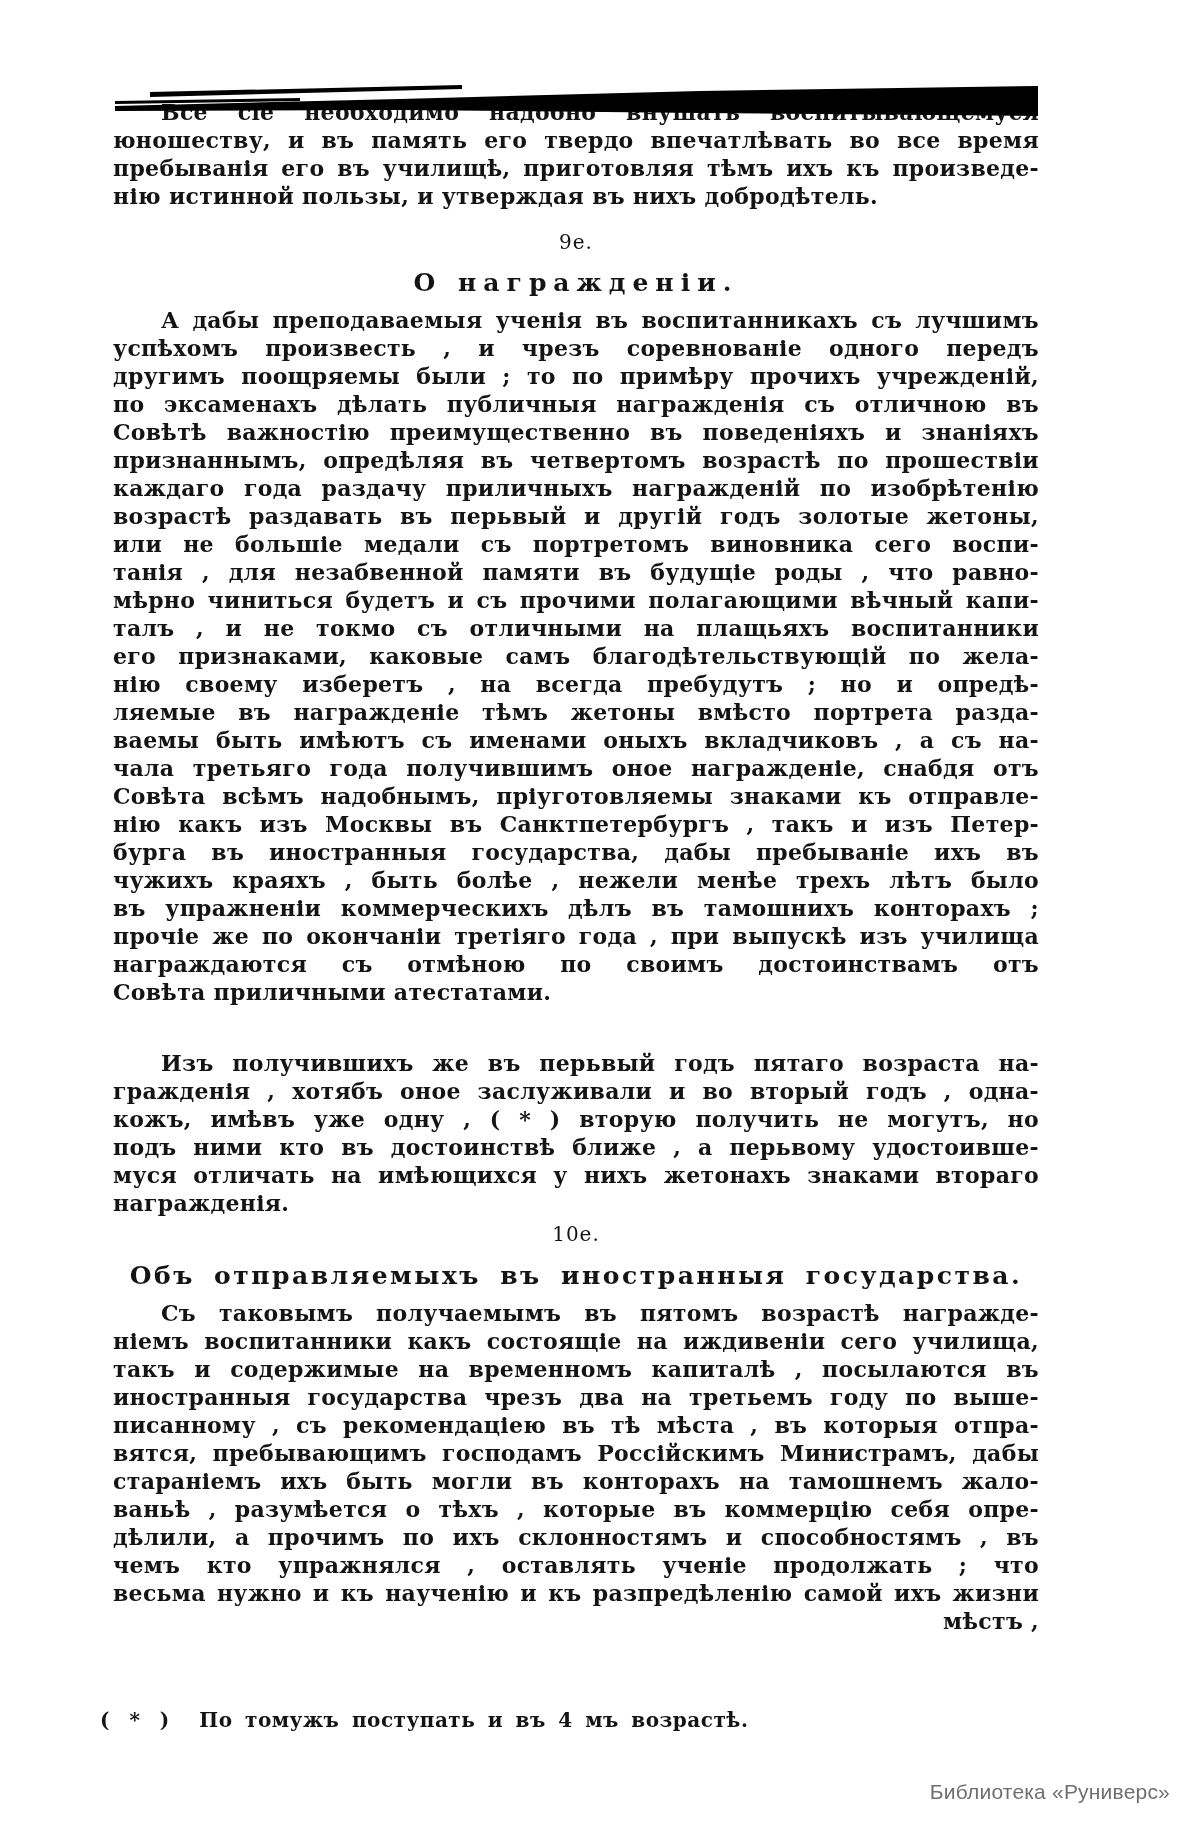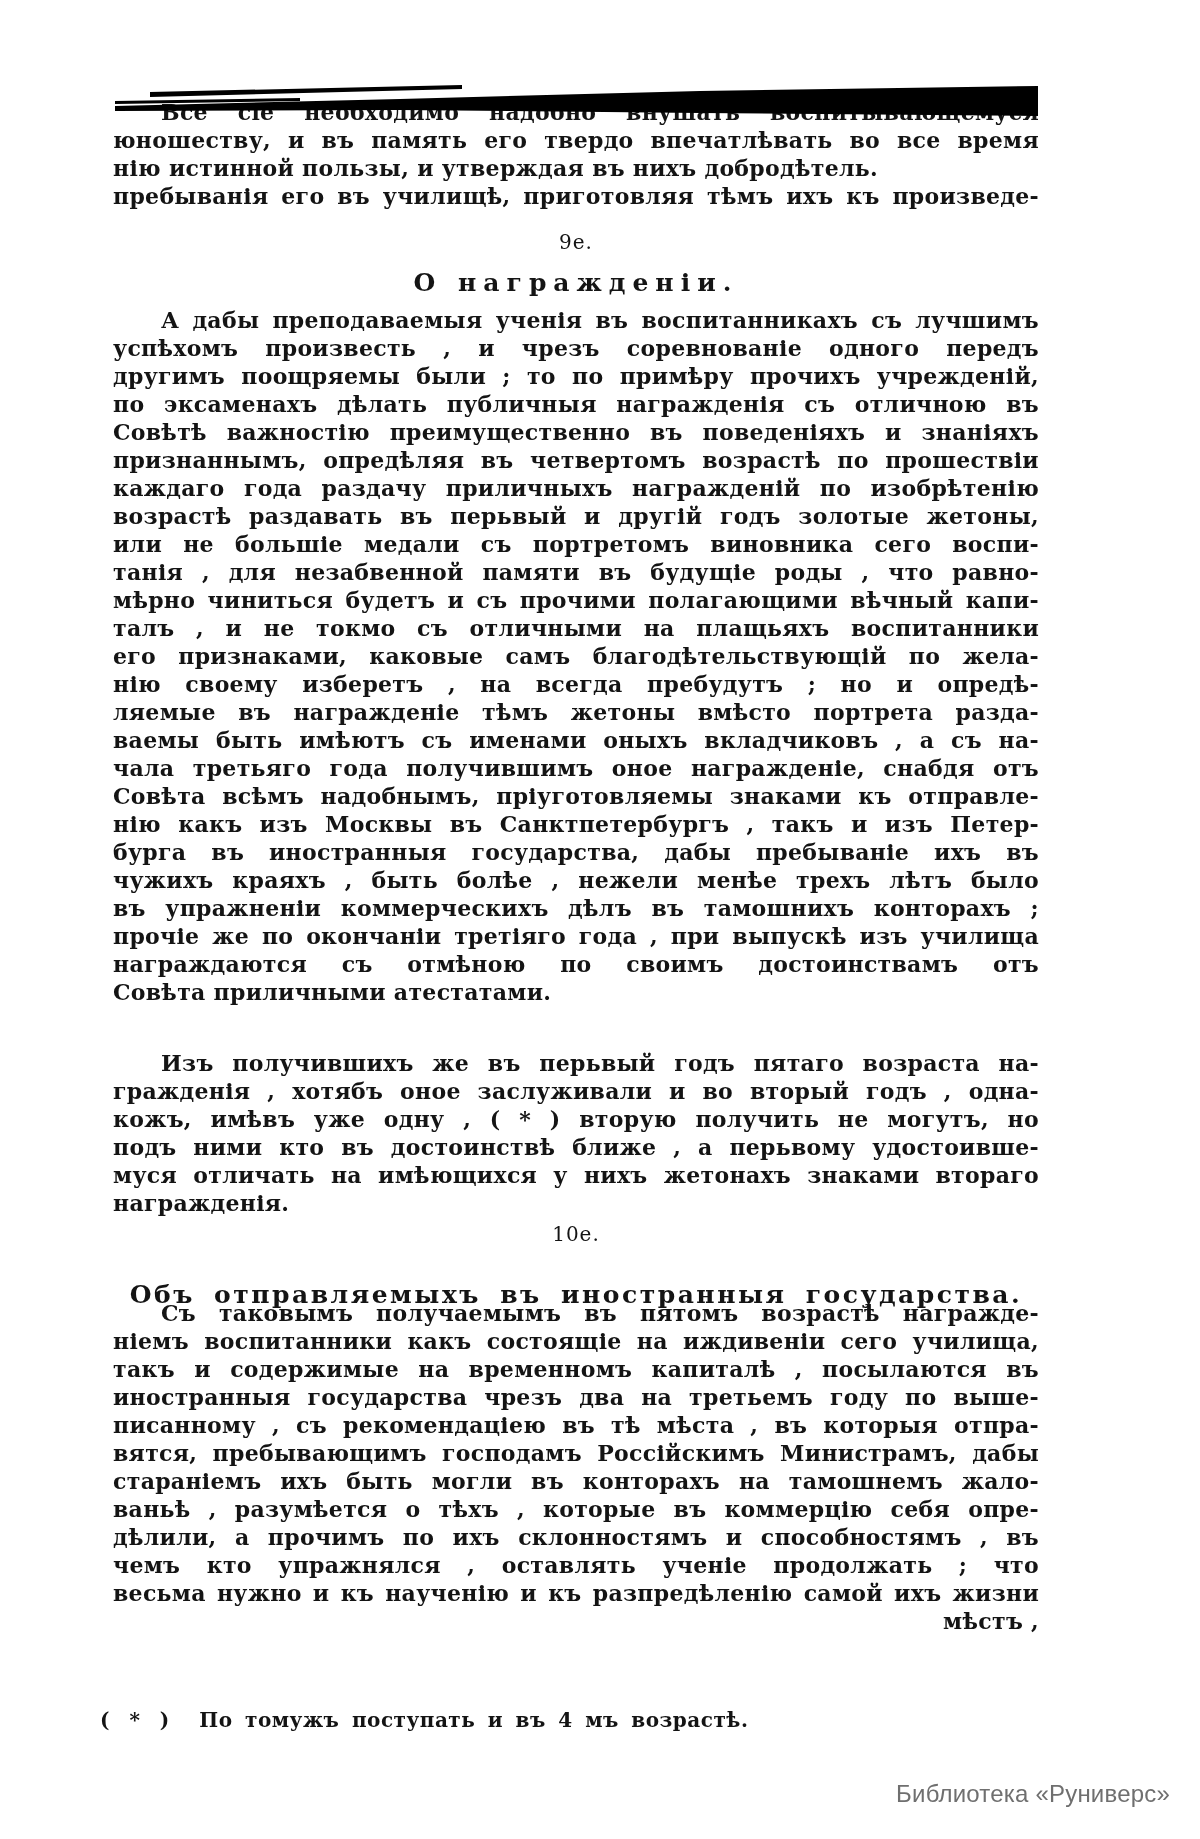--- a/index.html
+++ b/index.html
@@ -28,32 +28,32 @@
   .sp-wide{letter-spacing:7px;}
   .sp-narrow{letter-spacing:2.5px;word-spacing:8px;}
   .footnote{
     position:absolute;left:100px;width:800px;
     font-size:20px;font-weight:bold;letter-spacing:0.5px;word-spacing:5px;
   }
   .footnote .marker{margin-right:26px;letter-spacing:4px;}
   .watermark{
     position:absolute;right:30px;top:1780px;
     font-family:"Liberation Sans","DejaVu Sans",sans-serif;
-    font-size:24px;color:#6f6f6f;font-weight:normal;letter-spacing:0.2px;
+    font-size:21px;color:#6f6f6f;font-weight:normal;letter-spacing:0.2px;
   }
   .artifact{position:absolute;left:0;top:0;pointer-events:none;}
 </style>
 </head>
 <body>
 
 <div class="textblock" style="top:98px;">
     <div class="line indent just">Все сіе необходимо надобно внушать воспитывающемуся</div>
     <div class="line just">юношеству, и въ память его твердо впечатлѣвать во все время</div>
+    <div class="line just">пребыванія его въ училищѣ, приготовляя тѣмъ ихъ къ произведе-</div>
     <div class="line">нію истинной пользы, и утверждая въ нихъ добродѣтель.</div>
-    <div class="line just">пребыванія его въ училищѣ, приготовляя тѣмъ ихъ къ произведе-</div>
   </div>
 
 <svg class="artifact" width="1200" height="150" viewBox="0 0 1200 150">
   <polygon points="115,106 400,99 700,91 1038,86 1038,116 700,113 400,110 115,111" fill="#000"></polygon>
   <polygon points="150,92 462,85 462,89 150,97" fill="#000"></polygon>
   <polygon points="115,101 300,98 300,101 115,104" fill="#000"></polygon>
 </svg>
 
 <div class="sec-num" style="top:230px;">9е.</div>
 
@@ -91,21 +91,21 @@
     <div class="line indent just">Изъ получившихъ же въ перьвый годъ пятаго возраста на-</div>
     <div class="line just">гражденія , хотябъ оное заслуживали и во вторый годъ , одна-</div>
     <div class="line just">кожъ, имѣвъ уже одну , ( * ) вторую получить не могутъ, но</div>
     <div class="line just">подъ ними кто въ достоинствѣ ближе , а перьвому удостоивше-</div>
     <div class="line just">муся отличать на имѣющихся у нихъ жетонахъ знаками втораго</div>
     <div class="line">награжденія.</div>
   </div>
 
 <div class="sec-num" style="top:1222px;">10е.</div>
 
-<div class="sec-title sp-narrow" style="top:1261px;margin-top:19px;">Объ отправляемыхъ въ иностранныя государства.</div>
+<div class="sec-title sp-narrow" style="top:1261px;">Объ отправляемыхъ въ иностранныя государства.</div>
 
 <div class="textblock" style="top:1299px;">
     <div class="line indent just">Съ таковымъ получаемымъ въ пятомъ возрастѣ награжде-</div>
     <div class="line just">ніемъ воспитанники какъ состоящіе на иждивеніи сего училища,</div>
     <div class="line just">такъ и содержимые на временномъ капиталѣ , посылаются въ</div>
     <div class="line just">иностранныя государства чрезъ два на третьемъ году по выше-</div>
     <div class="line just">писанному , съ рекомендаціею въ тѣ мѣста , въ которыя отпра-</div>
     <div class="line just">вятся, пребывающимъ господамъ Россійскимъ Министрамъ, дабы</div>
     <div class="line just">стараніемъ ихъ быть могли въ конторахъ на тамошнемъ жало-</div>
     <div class="line just">ваньѣ , разумѣется о тѣхъ , которые въ коммерцію себя опре-</div>

